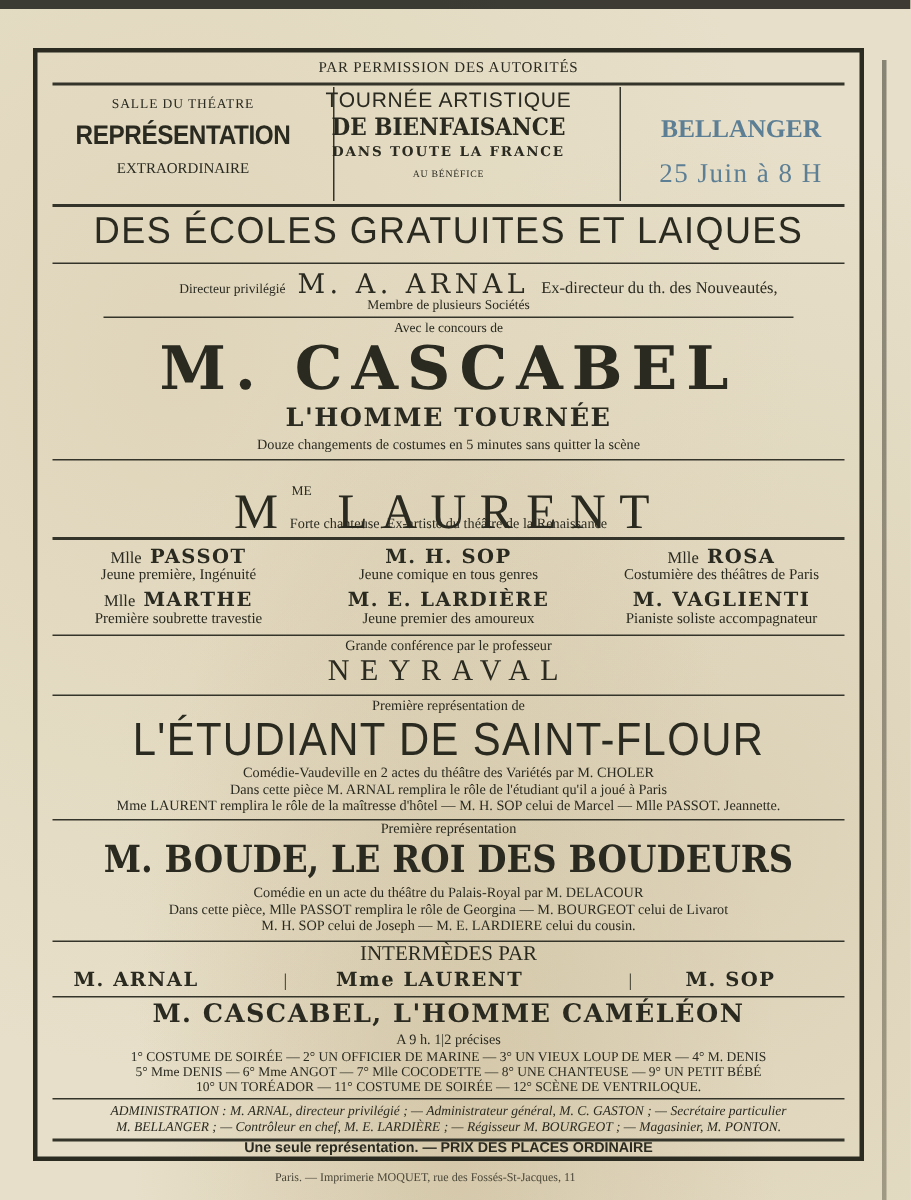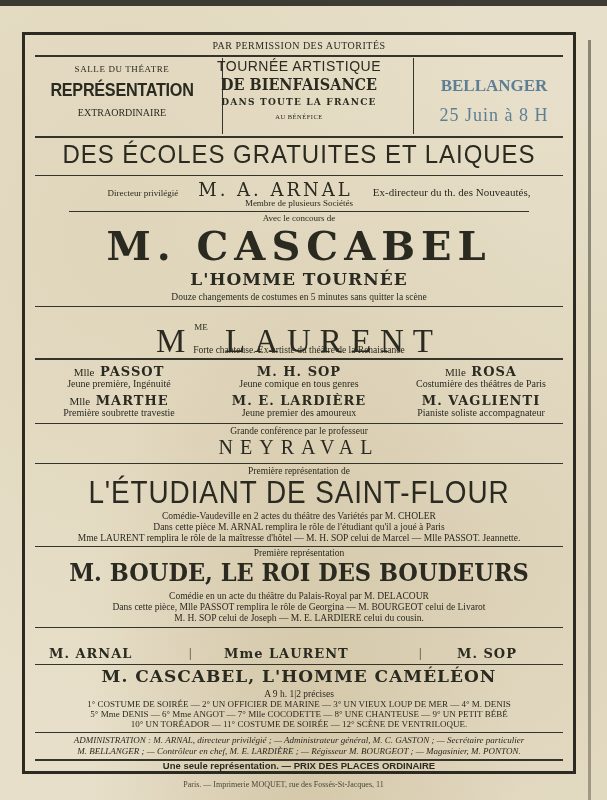--- a/index.html
+++ b/index.html
@@ -66,21 +66,21 @@
       <div class="serif bold" style="font-size:17px;">BELLANGER</div>
       <div class="serif" style="font-size:18px;margin-top:9px;letter-spacing:1px;">25 Juin à 8 H</div>
     </div>
     <div class="hr" style="top:98px;"></div>
 
     <div class="row sans" style="top:102px;font-size:25px;letter-spacing:1px;transform:scaleX(0.96);">DES ÉCOLES GRATUITES ET LAIQUES</div>
     <div class="hr thin" style="top:137px;"></div>
 
     <div class="row" style="top:141px;">
       <span class="serif" style="font-size:9px;padding-left:40px;">Directeur privilégié</span>
-      <span class="heavy" style="font-size:18px;letter-spacing:3px;margin:0 16px;font-weight:normal;">M. A. ARNAL</span>
+      <span class="heavy" style="font-size:18px;letter-spacing:3px;margin:0 4px;font-weight:normal;">M. A. ARNAL</span>
       <span class="serif" style="font-size:11px;">Ex-directeur du th. des Nouveautés,</span>
     </div>
     <div class="row serif" style="top:160px;font-size:9px;">Membre de plusieurs Sociétés</div>
     <div class="hr thin" style="top:173px;left:40px;right:40px;"></div>
     <div class="row serif" style="top:175px;font-size:9px;">Avec le concours de</div>
 
     <div class="row heavy" style="top:184px;font-size:40px;letter-spacing:6px;line-height:48px;">M. CASCABEL</div>
     <div class="row heavy" style="top:231px;font-size:17px;letter-spacing:1px;">L'HOMME TOURNÉE</div>
     <div class="row serif" style="top:254px;font-size:9.5px;">Douze changements de costumes en 5 minutes sans quitter la scène</div>
     <div class="hr thin" style="top:268px;"></div>
@@ -129,20 +129,21 @@
     <div class="row serif" style="top:495px;font-size:9.5px;">Mme LAURENT remplira le rôle de la maîtresse d'hôtel — M. H. SOP celui de Marcel — Mlle PASSOT. Jeannette.</div>
     <div class="hr thin" style="top:508px;"></div>
 
     <div class="row serif" style="top:510px;font-size:9.5px;">Première représentation</div>
     <div class="row heavy" style="top:520px;font-size:25px;transform:scaleX(0.9);">M. BOUDE, LE ROI DES BOUDEURS</div>
     <div class="row serif" style="top:553px;font-size:9.5px;">Comédie en un acte du théâtre du Palais-Royal par M. DELACOUR</div>
     <div class="row serif" style="top:564px;font-size:9.5px;">Dans cette pièce, Mlle PASSOT remplira le rôle de Georgina — M. BOURGEOT celui de Livarot</div>
     <div class="row serif" style="top:575px;font-size:9.5px;">M. H. SOP celui de Joseph — M. E. LARDIERE celui du cousin.</div>
     <div class="hr thin" style="top:589px;"></div>
 
+    <div class="row serif" style="top:591px;font-size:14px;">INTERMÈDES PAR</div>
     <div class="row" style="top:608px;">
       <span class="heavy" style="position:absolute;left:20px;font-size:13px;letter-spacing:1px;">M. ARNAL</span>
       <span style="position:absolute;left:160px;font-size:12px;">|</span>
       <span class="heavy" style="position:absolute;left:195px;font-size:13px;letter-spacing:1px;">Mme LAURENT</span>
       <span style="position:absolute;left:390px;font-size:12px;">|</span>
       <span class="heavy" style="position:absolute;left:428px;font-size:13px;letter-spacing:1px;">M. SOP</span>
     </div>
     <div class="hr thin" style="top:626px;"></div>
 
     <div class="row heavy" style="top:628px;font-size:17px;letter-spacing:1px;">M. CASCABEL, L'HOMME CAMÉLÉON</div>

